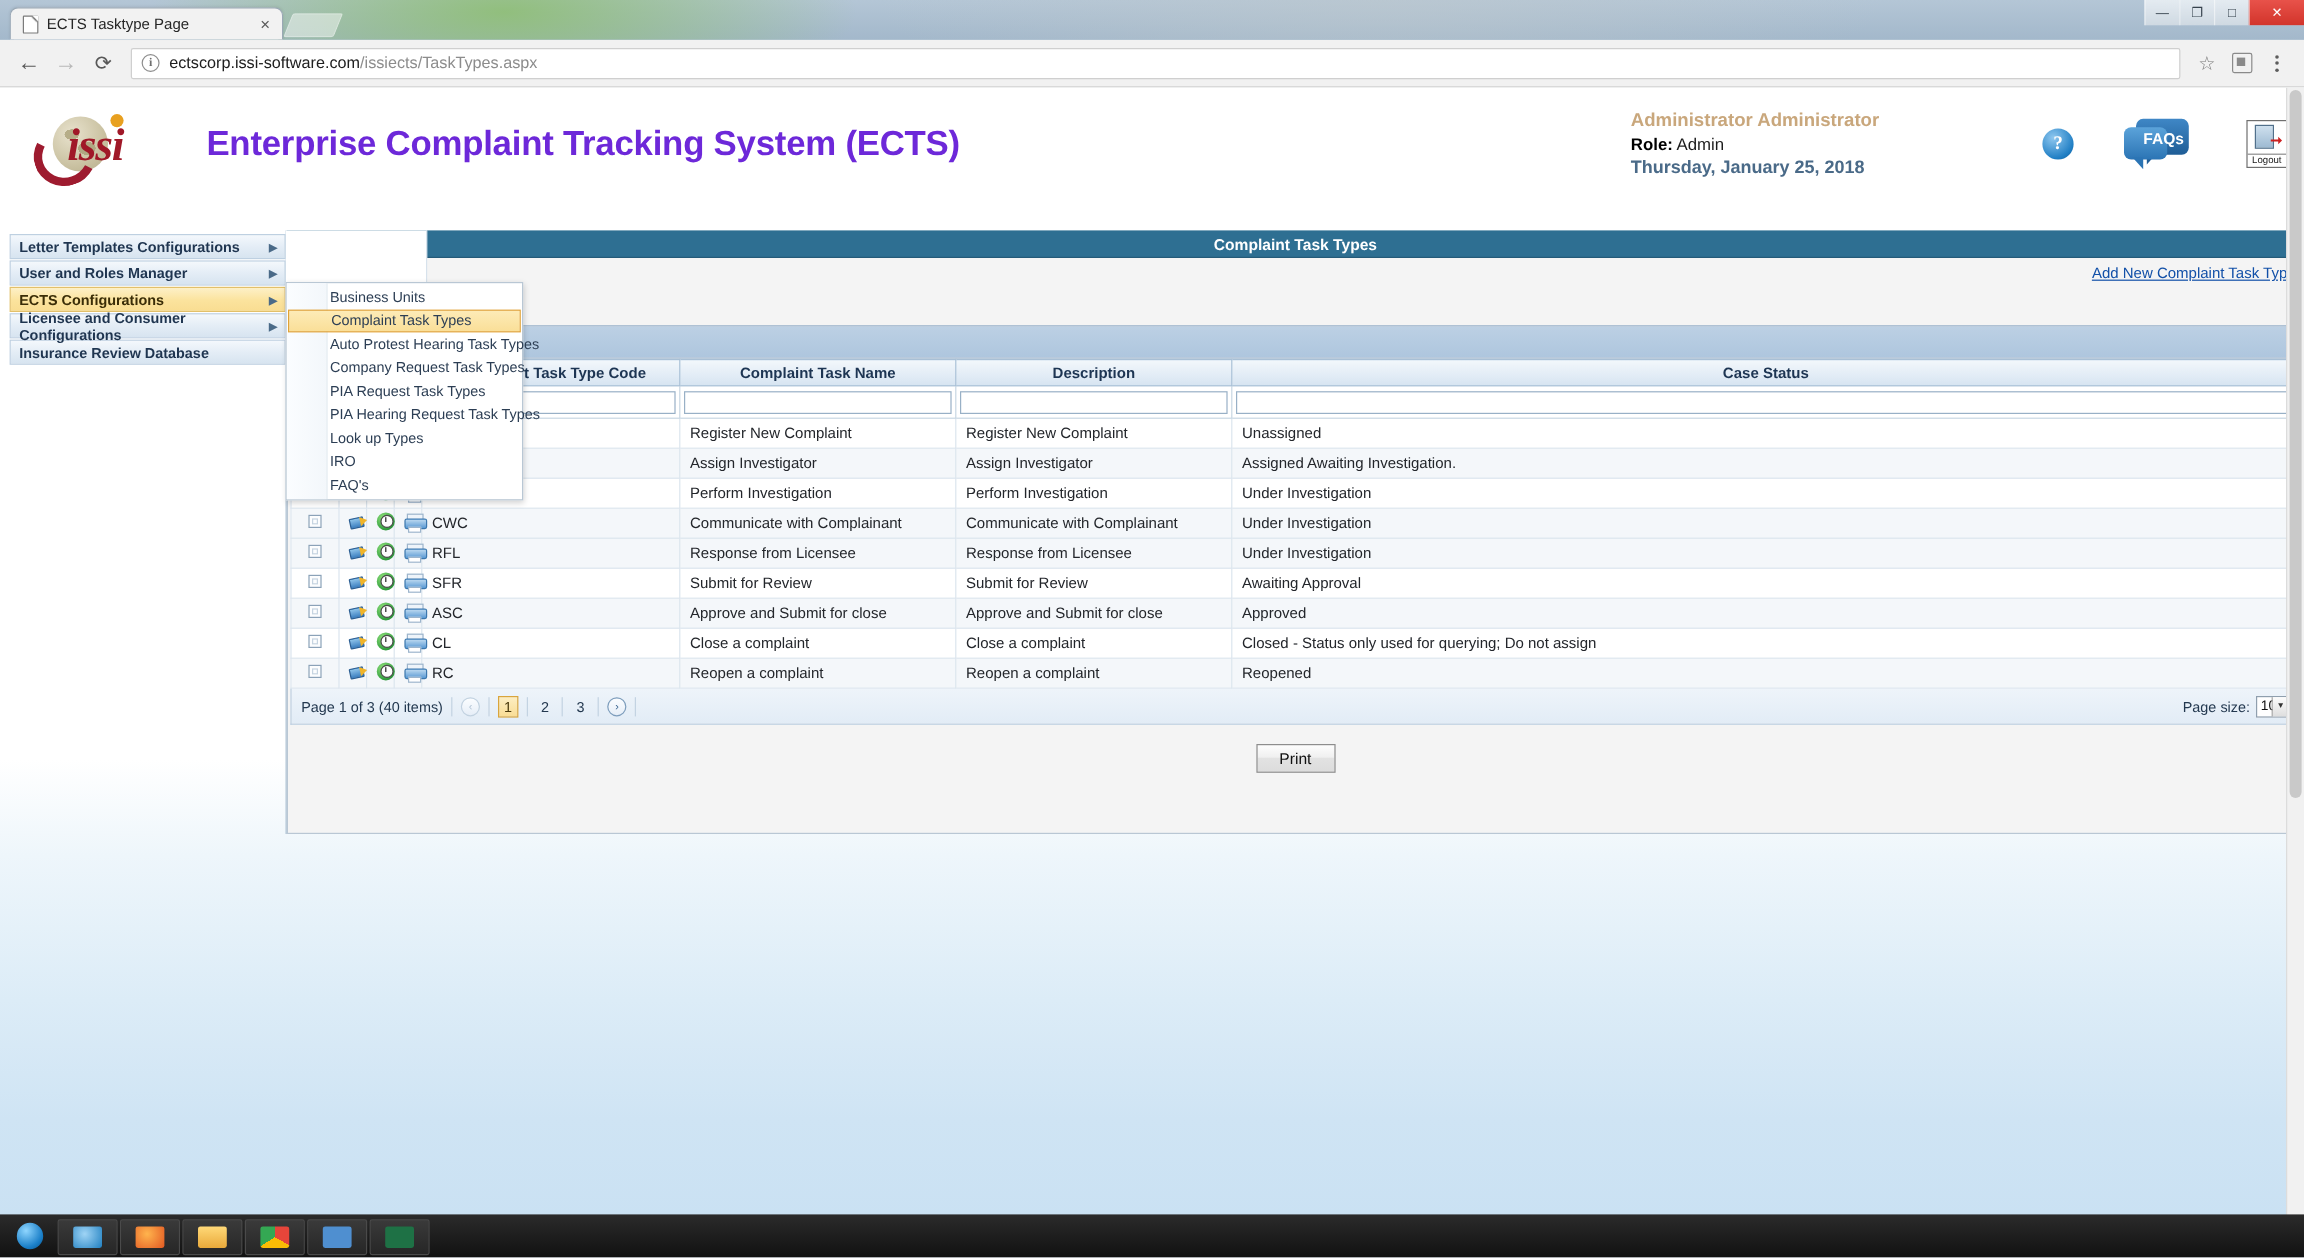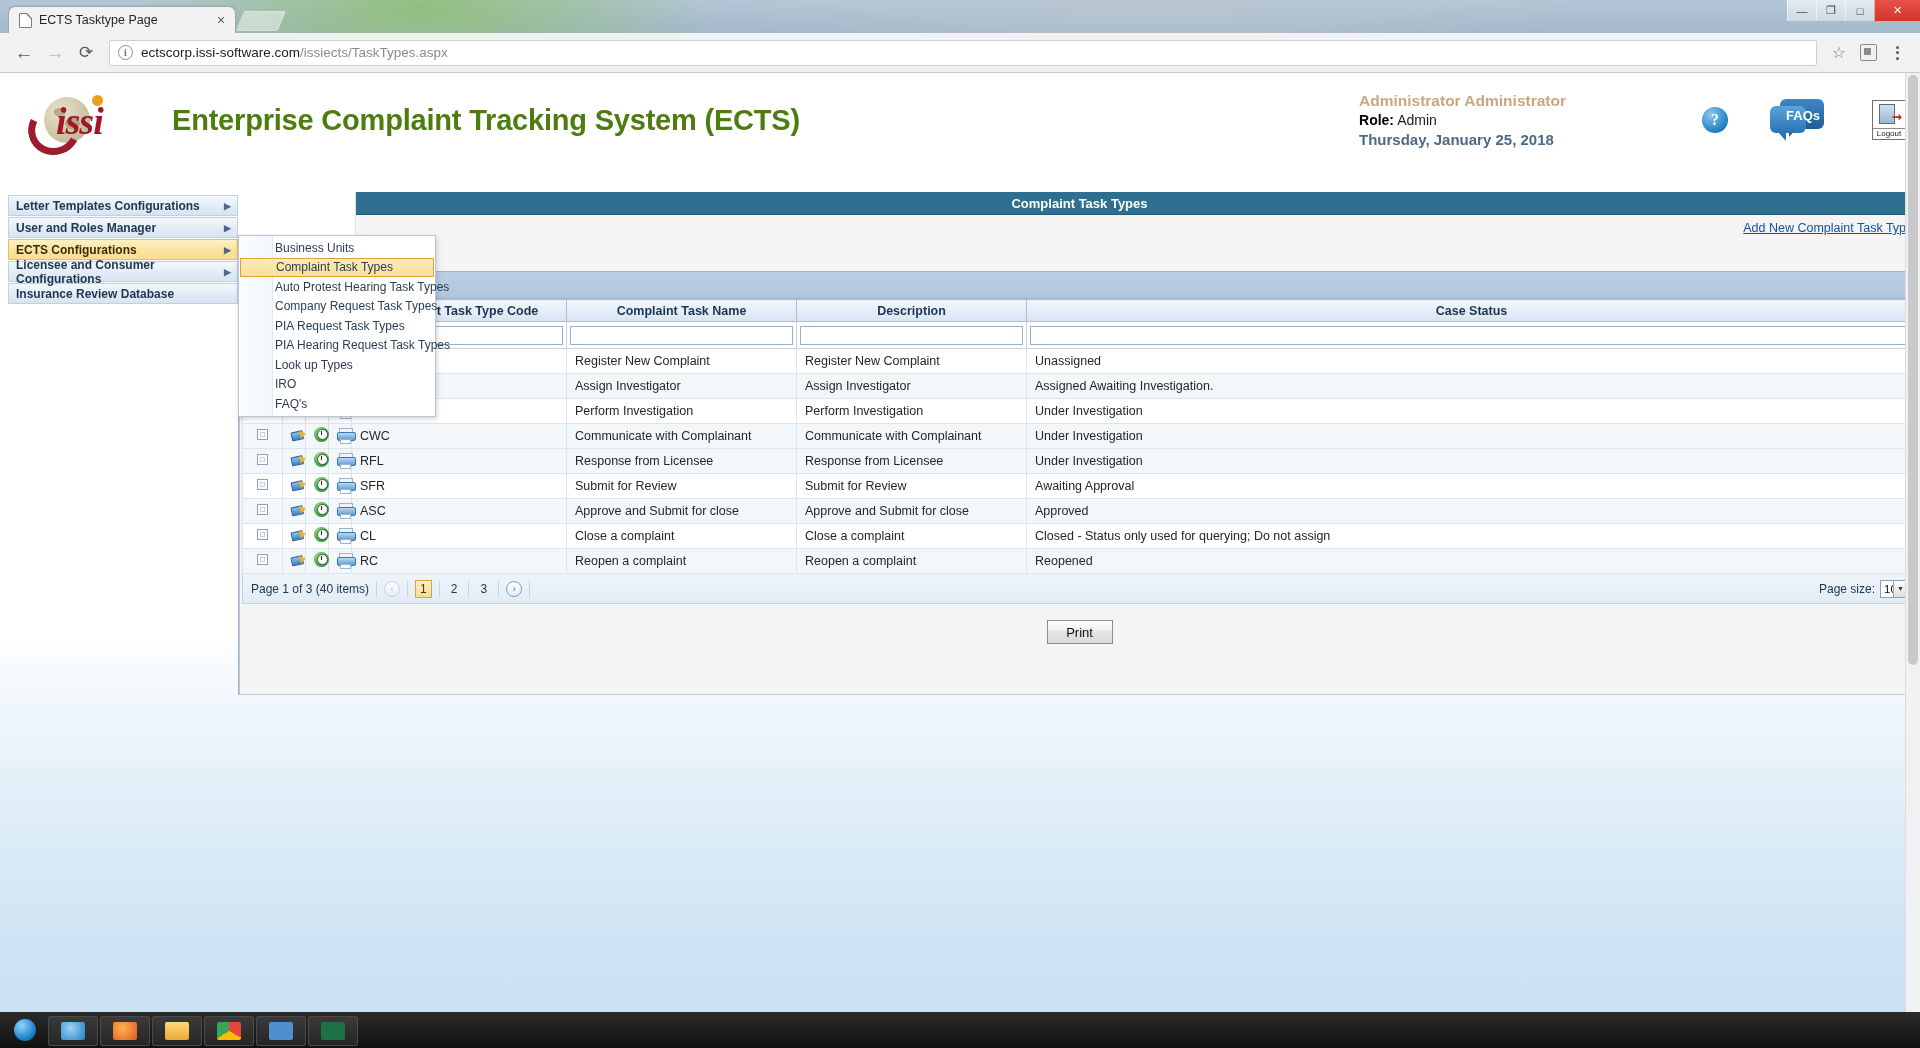--- a/index.html
+++ b/index.html
@@ -171,21 +171,21 @@
     font-size: 38px; color: #a01828;
     letter-spacing: -1px;
   }
   .logo-dot {
     position:absolute; left: 76px; top: 12px;
     width: 11px; height: 11px; border-radius:50%;
     background:#e8a020;
   }
   .app-title {
     font-family: "Liberation Sans", sans-serif;
-    font-weight: bold; font-size: 29px; color: #4d7c0f;
+    font-weight: bold; font-size: 29px; color: #6d28d9;
     margin-left: 36px;
     letter-spacing: -0.2px;
   }
   .hdr-right {
     margin-left: auto; display: flex; align-items: center;
     padding-right: 14px; gap: 16px;
   }
   .hdr-user { text-align: left; margin-right: 120px; line-height: 1.32; }
   .hdr-user .name { font-size: 15.5px; font-weight: bold; color:#c9a77c; }
   .hdr-user .role { font-size: 14px; color:#1b1b1b; }

